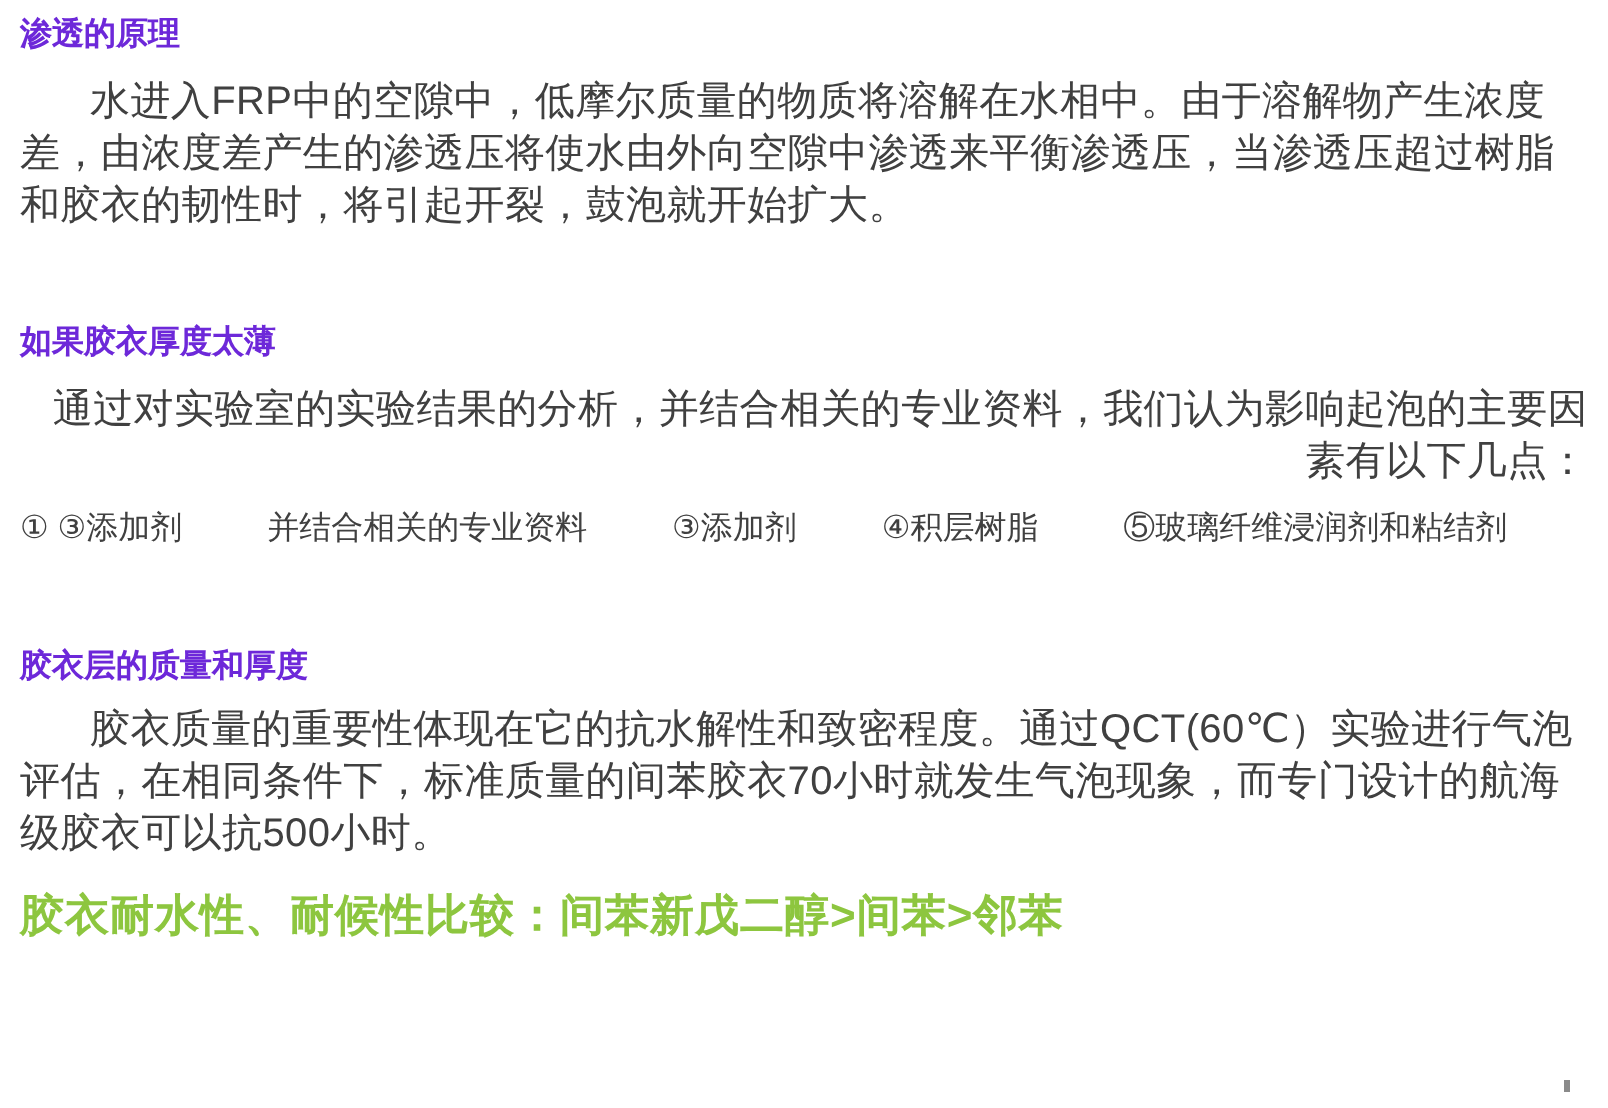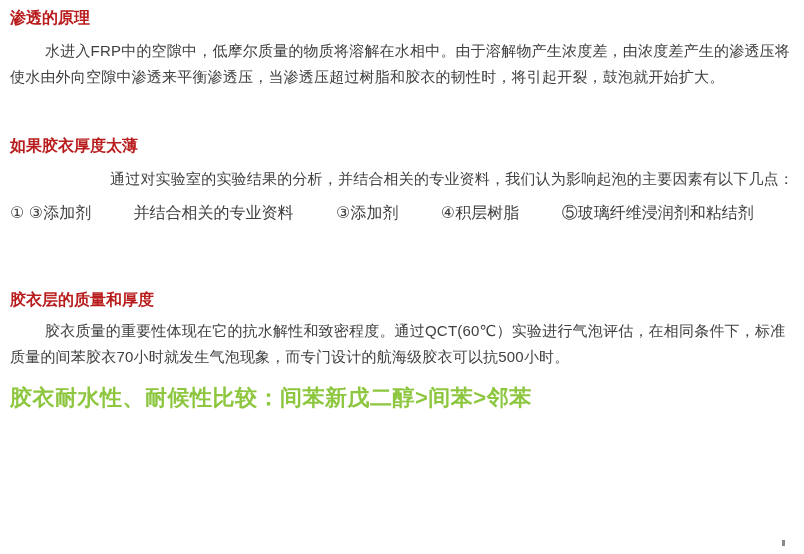--- a/index.html
+++ b/index.html
@@ -10,45 +10,45 @@
     font-family: "Liberation Sans", "DejaVu Sans", sans-serif;
     overflow: hidden;
   }
   .doc {
     position: relative;
     width: 804px; height: 554px;
     padding: 8px 10px 0 10px;
     color: #404040;
   }
   .sec-heading {
-    color: #b91c1c;
+    color: #6d28d9;
     font-size: 16px;
     font-weight: 600;
     line-height: 20px;
     margin: 0;
   }
   .para {
-    font-size: 15px;
+    font-size: 20px;
     line-height: 26px;
     margin: 0;
     letter-spacing: 0.2px;
   }
   .indent { text-indent: 35px; }
   .sec1 .para { margin-top: 10px; }
   .sec2 { margin-top: 46px; }
   .sec2 .para { margin-top: 10px; text-align: right; }
   .factor-list {
     margin-top: 8px;
     font-size: 16px;
     line-height: 26px;
     white-space: nowrap;
   }
   .factor-item { margin-right: 38px; }
   .factor-item:last-child { margin-right: 0; font-family: Liberation Serif, serif; }
-  .sec3 { margin-top: 64px; }
+  .sec3 { margin-top: 46px; }
   .sec3 .para-first { margin-top: 8px; }
   .sec3 .para-second { margin-top: 24px; }
   .footer-heading {
     margin-top: 14px;
     color: #8dc63f;
     font-size: 22px;
     font-weight: bold;
     line-height: 28px;
     letter-spacing: 0.5px;
   }

